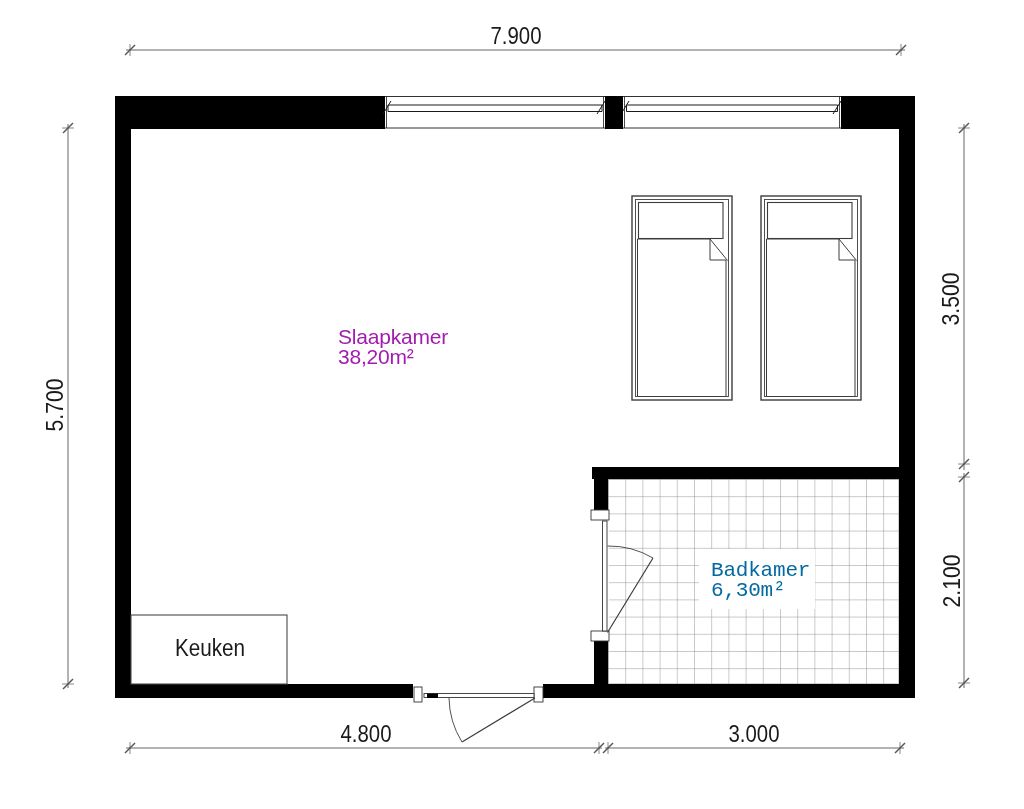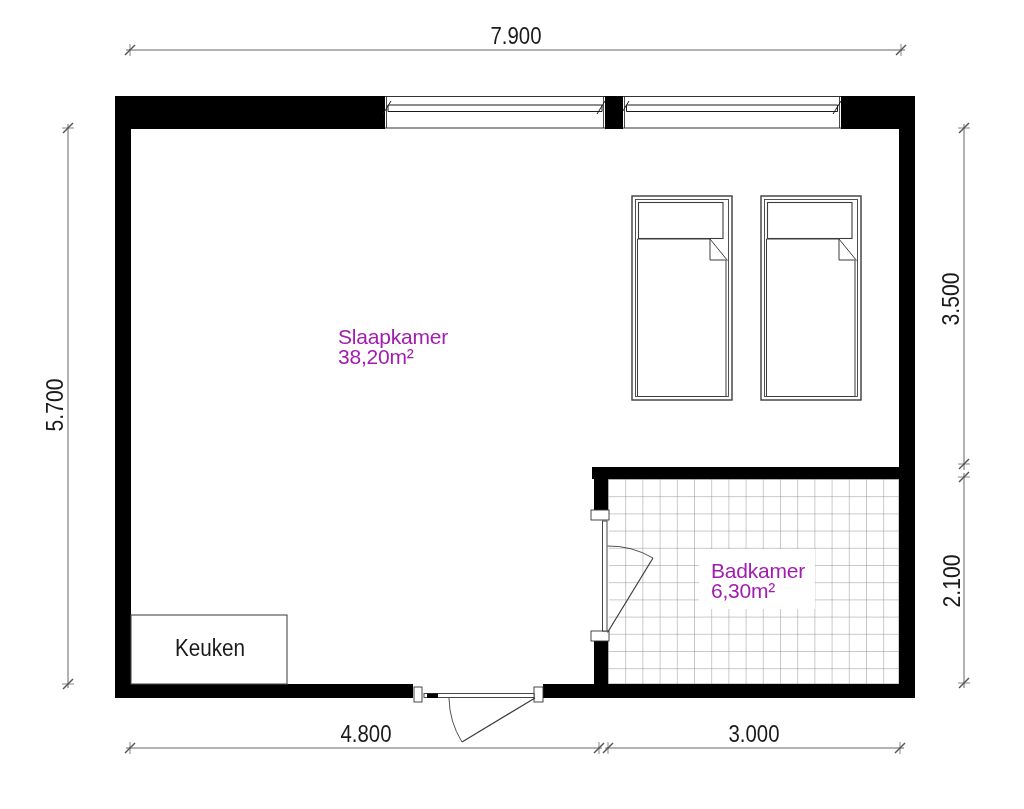--- a/index.html
+++ b/index.html
@@ -153,21 +153,21 @@
         <line x1="895" y1="753" x2="905" y2="743" stroke-width="1.4"></line>
       </g>
     </g>
   </svg>
 
   <div class="txt room" style="left: 338px; top: 291px; color: #a21caf; margin-top: 36px;">
     <div>Slaapkamer</div>
     <div>38,20m²</div>
   </div>
 
-  <div class="txt room" style="left: 711px; top: 561px; color: #a21caf;">
+  <div class="txt room" style="left: 711px; top: 561px; color: #0369a1; font-family: Liberation Mono, monospace;">
     <div>Badkamer</div>
     <div>6,30m²</div>
   </div>
 
   <div class="txt kitchen-lbl" style="left: 210px; top: 648px; color: rgb(26, 26, 26);">Keuken</div>
 
   <div class="txt dim" style="left: 516px; top: 48px; color: rgb(26, 26, 26);">7.900</div>
   <div class="txt dim" style="left: 366px; top: 746px; color: rgb(26, 26, 26);">4.800</div>
   <div class="txt dim" style="left: 754px; top: 746px; color: rgb(26, 26, 26);">3.000</div>
   <div class="txt dim vert" style="left: 55px; top: 405px; color: rgb(26, 26, 26);">5.700</div>

